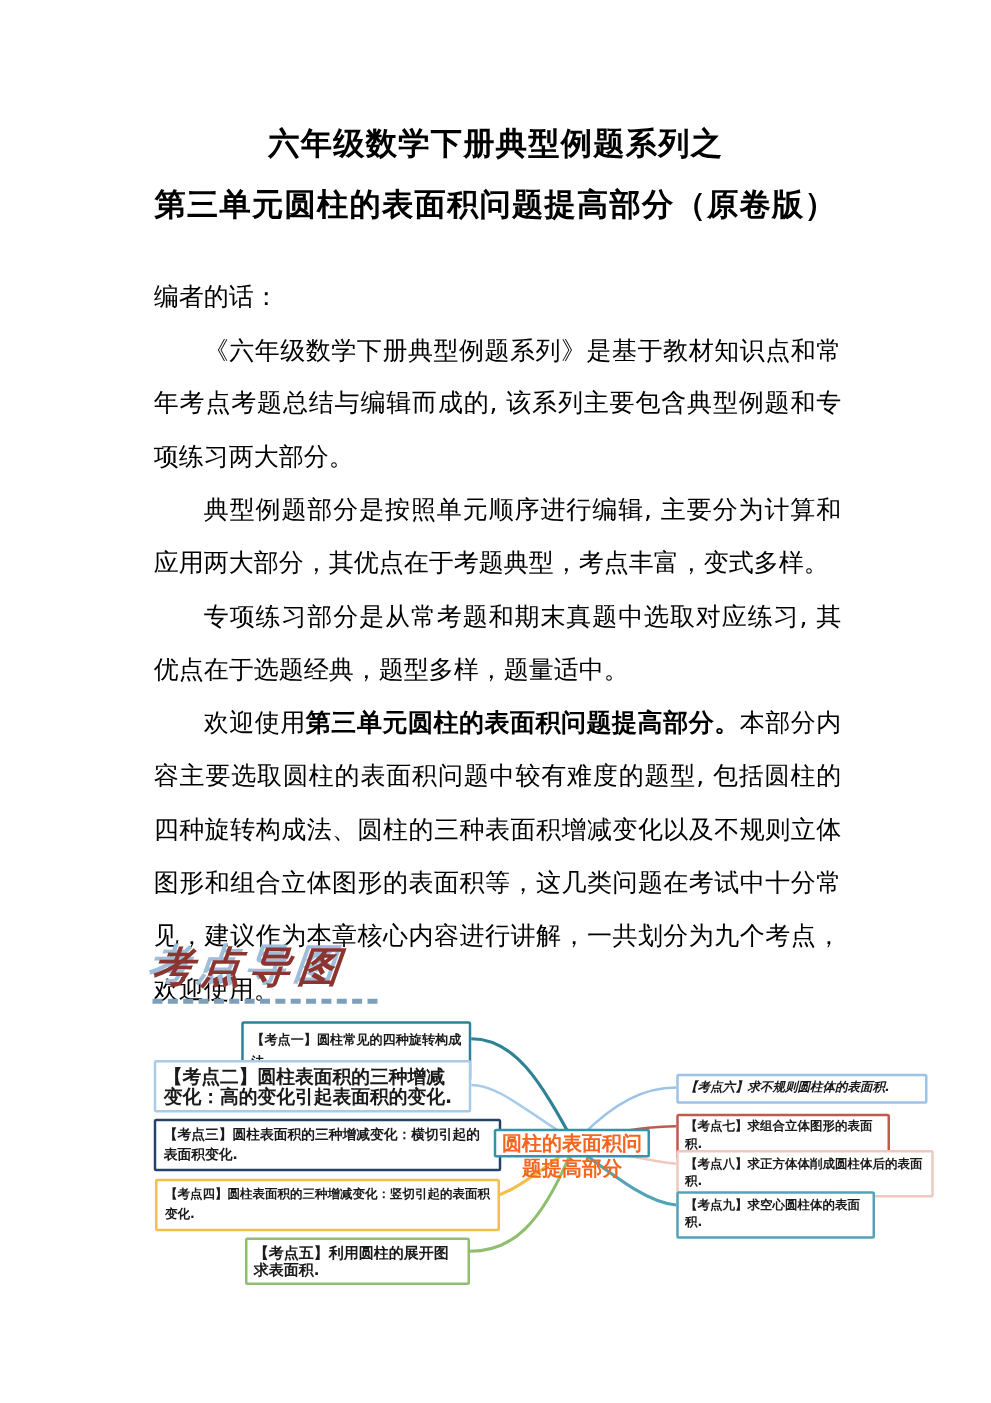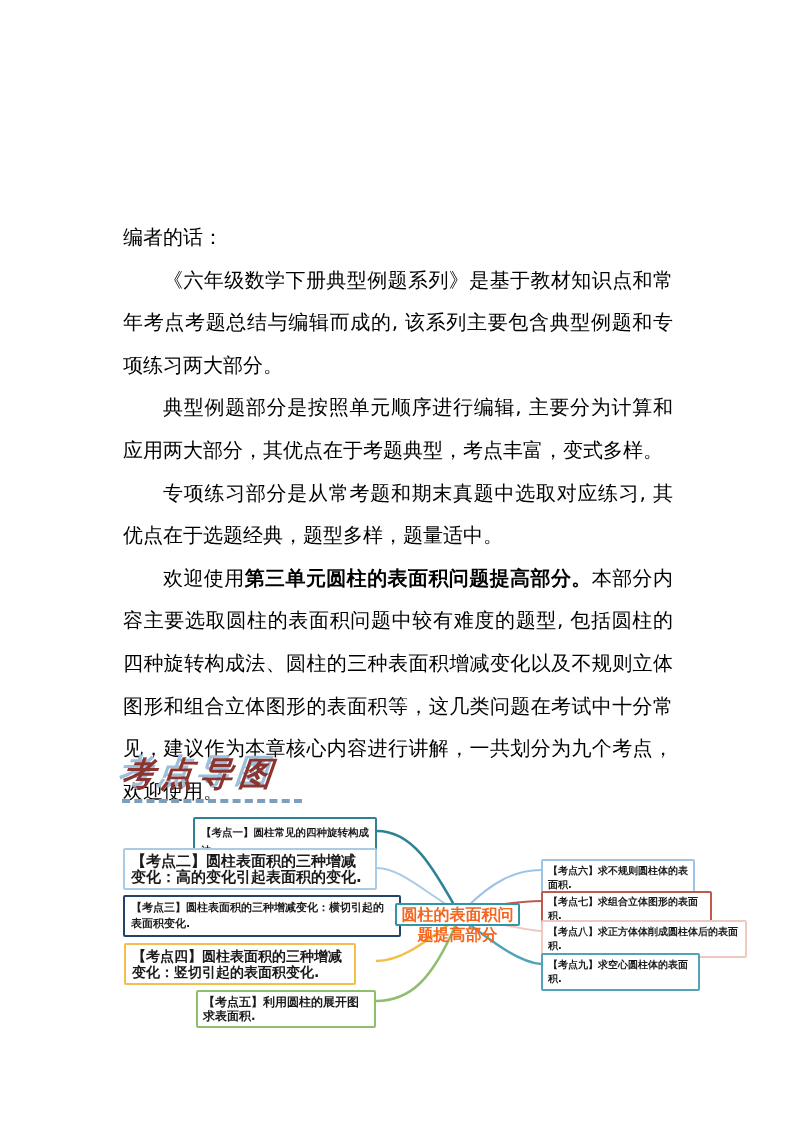--- a/index.html
+++ b/index.html
@@ -51,20 +51,24 @@
     border:2px solid #2E96A8;border-radius:2px;
     font-weight:bold;text-align:center;
     box-sizing:border-box;
   }
 </style>
 </head>
 <body>
 
 <div class="page">
 
+  <div class="title">
+    <div>六年级数学下册典型例题系列之</div>
+    <div>第三单元圆柱的表面积问题提高部分（原卷版）</div>
+  </div>
 
   <div class="intro">
     <p>编者的话：</p>
     <p class="indent">《六年级数学下册典型例题系列》是基于教材知识点和常年考点考题总结与编辑而成的, 该系列主要包含典型例题和专项练习两大部分。</p>
     <p class="indent">典型例题部分是按照单元顺序进行编辑, 主要分为计算和应用两大部分，其优点在于考题典型，考点丰富，变式多样。</p>
     <p class="indent">专项练习部分是从常考题和期末真题中选取对应练习, 其优点在于选题经典，题型多样，题量适中。</p>
     <p class="indent"><span>欢迎使用</span><span class="bold-seg">第三单元圆柱的表面积问题提高部分。</span><span>本部分内容主要选取圆柱的表面积问题中较有难度的题型, 包括圆柱的四种旋转构成法、圆柱的三种表面积增减变化以及不规则立体图形和组合立体图形的表面积等，这几类问题在考试中十分常见，建议作为本章核心内容进行讲解，一共划分为九个考点，欢迎使用。</span></p>
   </div>
 
   <div class="map-heading">考点导图</div>
@@ -79,22 +83,22 @@
         <path d="M456,124 C432,180 410,201 376,201" fill="none" stroke="#8FBE6E" stroke-width="2.5"></path>
         <path d="M466,108 C492,82 515,70 541,70" fill="none" stroke="#9DC3E6" stroke-width="2"></path>
         <path d="M470,110 C505,103 525,101 541,101" fill="none" stroke="#C05A4E" stroke-width="2"></path>
         <path d="M470,118 C505,125 525,130 541,131" fill="none" stroke="#F0C8C0" stroke-width="2"></path>
         <path d="M466,122 C498,146 520,162 541,164" fill="none" stroke="#53A3B8" stroke-width="2.5"></path>
       </svg>
 
   <div class="mm-node" style="left: 193px; top: 17px; width: 184px; min-height: 28px; font-size: 10.5px; line-height: 18px; padding: 4px 6px; border-color: rgb(47, 130, 149);">【考点一】圆柱常见的四种旋转构成法.</div>
       <div class="mm-node" style="left: 123px; top: 48px; width: 254px; min-height: 39px; font-size: 15px; line-height: 16px; padding: 3px 6px; border-color: rgb(168, 203, 232);">【考点二】圆柱表面积的三种增减变化：高的变化引起表面积的变化.</div>
       <div class="mm-node" style="left: 123px; top: 95px; width: 278px; min-height: 39px; font-size: 11px; line-height: 16px; padding: 3px 6px; border-color: rgb(36, 67, 107);">【考点三】圆柱表面积的三种增减变化：横切引起的表面积变化.</div>
-      <div class="mm-node" style="left: 124px; top: 143px; width: 232px; min-height: 38px; font-size: 14px; line-height: 16px; padding: 3px 6px; border-color: rgb(242, 192, 74);">【考点四】圆柱表面积的三种增减变化：竖切引起的表面积变化.</div>
+      <div class="mm-node" style="left: 124px; top: 143px; width: 276px; min-height: 38px; font-size: 10px; line-height: 16px; padding: 3px 6px; border-color: rgb(242, 192, 74);">【考点四】圆柱表面积的三种增减变化：竖切引起的表面积变化.</div>
       <div class="mm-node" style="left: 196px; top: 190px; width: 180px; min-height: 22px; font-size: 12px; line-height: 14px; padding: 3px 5px; border-color: rgb(143, 190, 110);">【考点五】利用圆柱的展开图求表面积.</div>
-      <div class="mm-node" style="left: 541px; top: 59px; width: 154px; min-height: 22px; font-size: 10px; line-height: 14px; padding: 3px 5px; border-color: rgb(157, 195, 230);">【考点六】求不规则圆柱体的表面积.</div>
+      <div class="mm-node" style="left: 541px; top: 59px; width: 201px; min-height: 22px; font-size: 10px; line-height: 14px; padding: 3px 5px; border-color: rgb(157, 195, 230); font-style: italic;">【考点六】求不规则圆柱体的表面积.</div>
       <div class="mm-node" style="left: 541px; top: 91px; width: 171px; min-height: 21px; font-size: 10px; line-height: 14px; padding: 2px 5px; border-color: rgb(192, 90, 78);">【考点七】求组合立体图形的表面积.</div>
       <div class="mm-node" style="left: 541px; top: 120px; width: 206px; min-height: 22px; font-size: 10px; line-height: 14px; padding: 3px 5px; border-color: rgb(240, 200, 192);">【考点八】求正方体体削成圆柱体后的表面积.</div>
       <div class="mm-node" style="left: 541px; top: 153px; width: 159px; min-height: 22px; font-size: 10px; line-height: 14px; padding: 3px 5px; border-color: rgb(83, 163, 184);">【考点九】求空心圆柱体的表面积.</div>
       <div class="mm-center" id="mm-center" style="left: 395px; top: 103px; width: 125px; height: 23px; line-height: 20px; font-size: 16px; border-color: rgb(46, 150, 168); color: rgb(244, 101, 30);">圆柱的表面积问题提高部分</div>
     </div>
 
 </div>
 
 </body></html>

